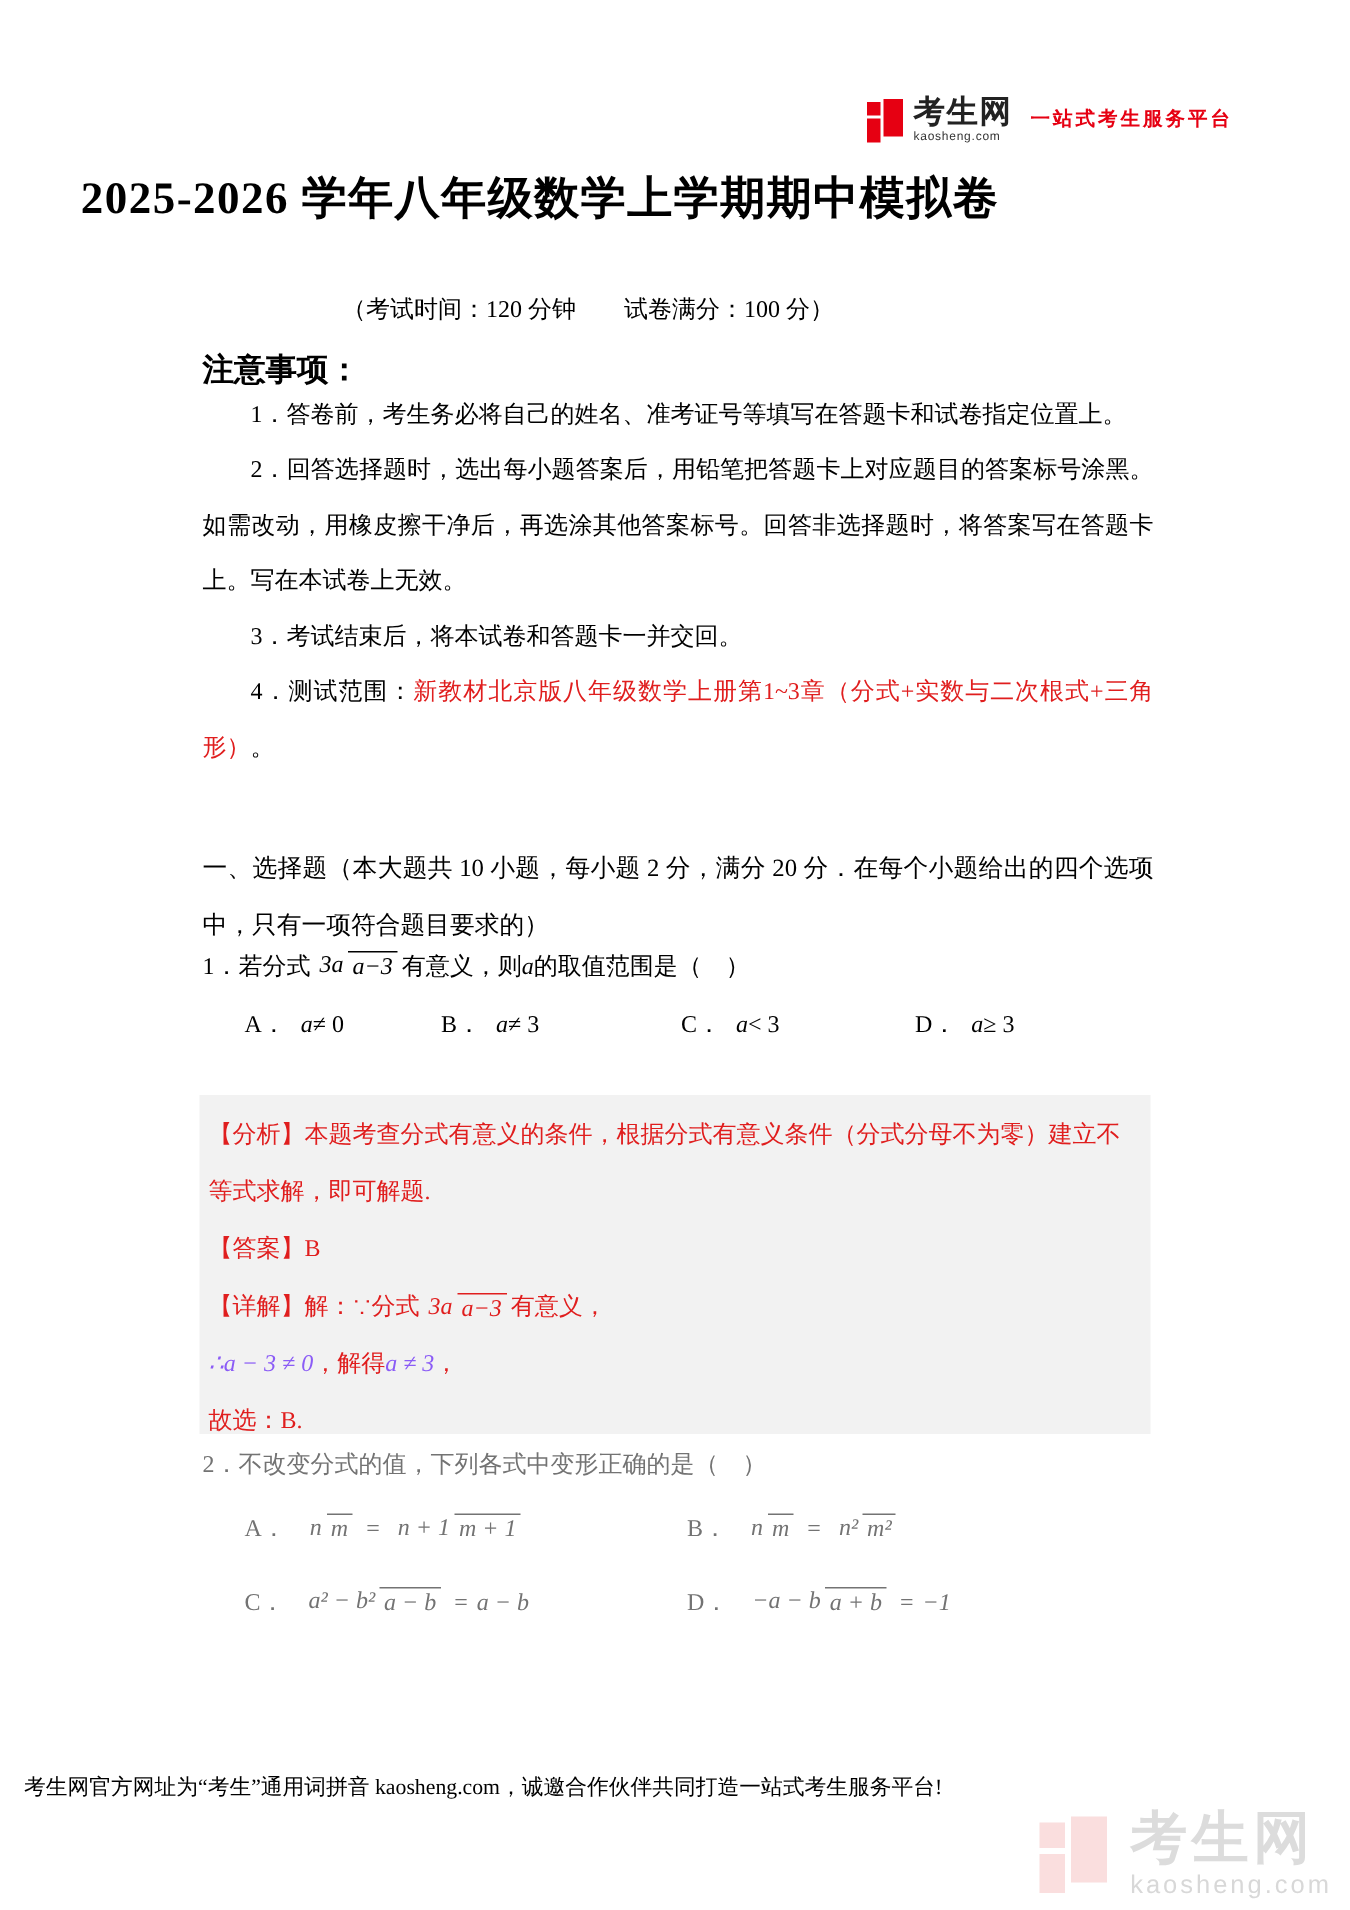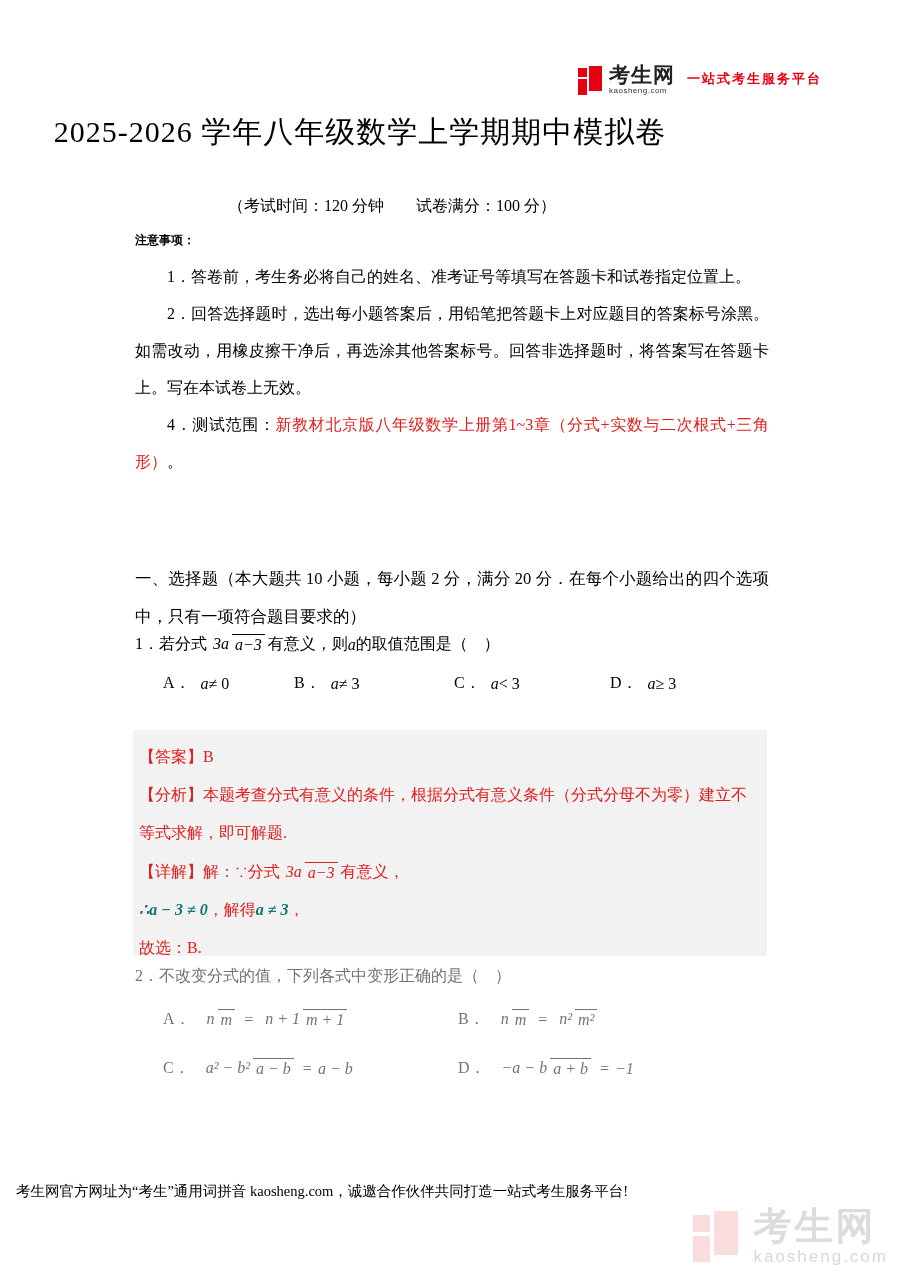--- a/index.html
+++ b/index.html
@@ -17,25 +17,25 @@
   .logo-mark .b1 { position:absolute; left:0; top:6px;  width:9px;  height:9px;  background:var(--red); }
   .logo-mark .b2 { position:absolute; left:0; top:17px; width:9px;  height:16px; background:var(--red); }
   .logo-mark .b3 { position:absolute; left:11px; top:4px; width:13px; height:25px; background:var(--red); }
   .logo-text { margin-left:5px; line-height:1; }
   .logo-brand { font-family:"Liberation Sans","DejaVu Sans",sans-serif; font-weight:bold; font-size:21px; color:#222; letter-spacing:1px; }
   .logo-domain { font-family:"Liberation Sans","DejaVu Sans",sans-serif; font-size:8px; color:#333; letter-spacing:0.5px; margin-top:2px; }
   .logo-tagline { margin-left:12px; font-family:"Liberation Sans","DejaVu Sans",sans-serif; font-weight:bold; font-size:13px; color:var(--red); letter-spacing:2px; }
 
   
   .doc-title { left:0; top:112px; width:720px; text-align:center;
-    font-size:30px; font-weight:normal; letter-spacing:1px; color:#000; }
+    font-size:30px; font-weight:bold; letter-spacing:1px; color:#000; }
   .exam-info { left:0; top:196px; width:784px; text-align:center; font-size:16px; color:#000; }
 
   .notice-head { left:135px; top:232px; font-family:"Liberation Sans","DejaVu Sans",sans-serif;
-    font-weight:bold; font-size:12px; color:#000; }
+    font-weight:bold; font-size:21px; color:#000; }
   .notice-body { left:135px; top:258px; width:634px; font-size:16px; line-height:37px; text-align:justify; color:#000; }
   .notice-body p { text-indent:2em; }
   .red-text { color:var(--text-red); }
 
   .part-heading { left:0; top:514px; width:900px; text-align:center;
     font-size:22px; font-weight:bold; color:#000; letter-spacing:1px; }
   .section-intro { left:135px; top:560px; width:634px; font-size:16.5px; font-weight:normal;
     line-height:38px; text-align:justify; color:#000; }
 
   
@@ -53,21 +53,21 @@
   .q1-options .opt:nth-child(1){ width:131px; }
   .q1-options .opt:nth-child(2){ width:160px; }
   .q1-options .opt:nth-child(3){ width:156px; }
   .opt-label { margin-right:10px; }
 
   
   .answer-box { left:133px; top:730px; width:634px; height:226px;
     background:var(--box-gray); padding:8px 6px 6px 6px; font-size:16px; color:var(--text-red); }
   .answer-box .row { line-height:38px; }
   .answer-box .detail-row { display:flex; align-items:center; margin:9px 0 8px 0; line-height:1.4; }
-  .black-text { color:#0f766e;font-weight:bold; }
+  .black-text { color:#8b5cf6; }
 
   
   .q2 { left:135px; top:966px; width:634px; font-size:16px; color:#737373; }
   .q2-grid { margin-top:22px; padding-left:28px; }
   .q2-row { display:flex; margin-bottom:28px; }
   .q2-opt { display:flex; align-items:center; }
   .q2-row .q2-opt:first-child { width:295px; }
   .q2-eq { margin:0 6px; }
 
   
@@ -105,20 +105,21 @@
     <div class="logo-tagline">一站式考生服务平台</div>
   </div>
 
   <div class="abs doc-title">2025-2026 学年八年级数学上学期期中模拟卷</div>
   <div class="abs exam-info">（考试时间：120 分钟　　试卷满分：100 分）</div>
 
   <div class="abs notice-head">注意事项：</div>
   <div class="abs notice-body">
     <p>1．答卷前，考生务必将自己的姓名、准考证号等填写在答题卡和试卷指定位置上。</p>
     <p>2．回答选择题时，选出每小题答案后，用铅笔把答题卡上对应题目的答案标号涂黑。如需改动，用橡皮擦干净后，再选涂其他答案标号。回答非选择题时，将答案写在答题卡上。写在本试卷上无效。</p>
+    <p>3．考试结束后，将本试卷和答题卡一并交回。</p>
     <p><span>4．测试范围：</span><span class="red-text">新教材北京版八年级数学上册第1~3章（分式+实数与二次根式+三角形）</span><span>。</span></p>
   </div>
 
   <div class="abs section-intro">一、选择题（本大题共 10 小题，每小题 2 分，满分 20 分．在每个小题给出的四个选项中，只有一项符合题目要求的）</div>
 
   <div class="abs q1">
     <div class="q1-line">
       <span>1．</span>
       <span>若分式</span>
       <span class="frac">
@@ -148,24 +149,24 @@
       <span class="opt">
           <span class="opt-label">D．</span>
           <span class="math">a</span>
           <span> ≥ 3</span>
         </span>
     </div>
   </div>
 
   <div class="abs answer-box">
     <div class="row">
+      <span>【分析】</span><span>本题考查分式有意义的条件，根据分式有意义条件（分式分母不为零）建立不等式求解，即可解题.</span>
+    </div>
+    <div class="row">
       <span>【答案】</span><span>B</span>
-    </div>
-    <div class="row">
-      <span>【分析】</span><span>本题考查分式有意义的条件，根据分式有意义条件（分式分母不为零）建立不等式求解，即可解题.</span>
     </div>
     <div class="detail-row">
       <span>【详解】</span>
       <span>解：∵分式</span>
       <span class="frac">
         <span class="num">3a</span>
         <span class="den">a−3</span>
       </span>
       <span>有意义，</span>
     </div>

